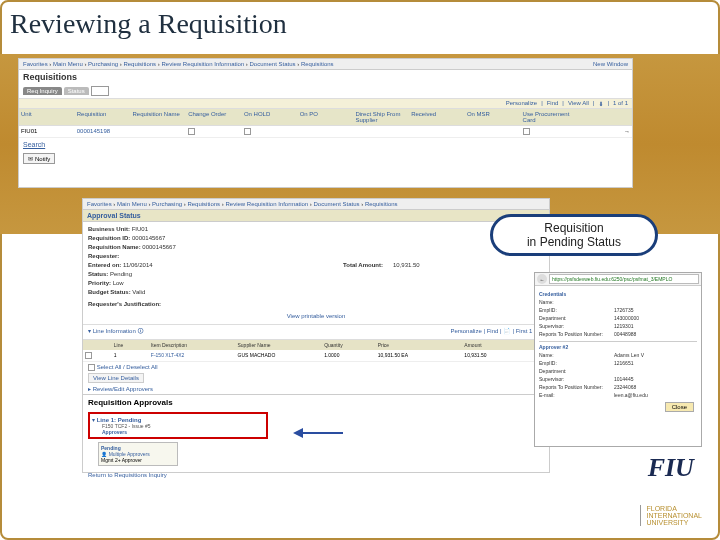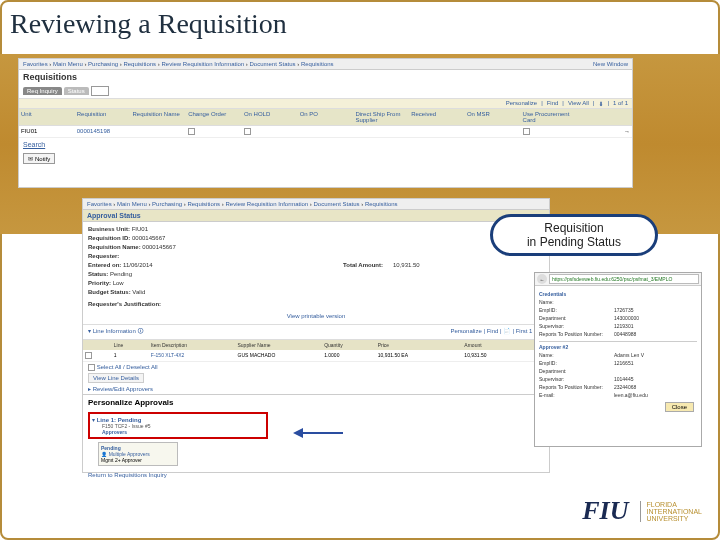--- a/index.html
+++ b/index.html
@@ -54,21 +54,21 @@
 .popup .urlbar { display: flex; align-items: center; gap: 2px; padding: 1px 2px; border-bottom: 1px solid #ccc; background: #f4f4f4; }
 .popup .urlbar .back { width: 10px; height: 10px; border-radius: 50%; background: #ddd; display: flex; align-items: center; justify-content: center; }
 .popup .urlbar .addr { flex: 1; border: 1px solid #bbb; background: #fff; padding: 1px 2px; color: #227722; white-space: nowrap; overflow: hidden; font-size: 5px;}
 .popup .body { padding: 3px 4px; }
 .popup .kv { display: flex; padding: 1px 0; }
 .popup .kv .k { width: 75px; color: #333; }
 .popup .kv .v { color: #333; }
 .popup .sect { color: #355e9e; font-weight: bold; padding: 2px 0 1px; }
 .popup .close { float: right; margin: 3px; border: 1px solid #aaa; background: #f7e9b0; padding: 1px 6px; font-size: 6px; }
 
-.logo { position: absolute; right: 18px; bottom: 14px; display: flex; align-items: center; gap: 11px; z-index: 5; }
+.logo { position: absolute; right: 18px; bottom: 14px; display: flex; align-items: center; gap: 22px; z-index: 5; flex-direction: column; }
 .fiu-mark { font-family: Georgia, serif; font-size: 26px; font-weight: bold; font-style: italic; color: #1a2a52; }
 .fiu-txt { font-size: 7px; color: #b89030; line-height: 1; border-left: 1px solid #999; padding-left: 6px; }
 .sq { display: inline-block; width: 7px; height: 7px; border: 1px solid #999; vertical-align: middle; }
 </style>
 </head>
 <body>
 
 <div class="slide-frame"></div>
 <div class="gold-band"></div>
 <div class="title">Reviewing a Requisition</div>
@@ -181,21 +181,21 @@
     <div style="flex:0.6">1.0000</div>
     <div>10,931.50 EA</div>
     <div>10,931.50</div>
   </div>
   <div class="expand">
     <span class="sq"></span>
     <span>Select All / Deselect All</span>
   </div>
   <div class="expand" style="border:1px solid #ccc;display:inline-block;margin-left:5px;padding:1px 4px;background:#f4f4f4">View Line Details</div>
   <div class="expand">▸ <span>Review/Edit Approvers</span></div>
-  <div class="reqapp-hdr">Personalize Approvals</div>
+  <div class="reqapp-hdr">Requisition Approvals</div>
   <div class="line-pend-box">
     <div class="triline">▾ <b>Line 1: Pending</b></div>
     <div class="sub">F150 TCF2 - Issue #5</div>
     <div class="sub" style="color:#355e9e;font-weight:bold">Approvers</div>
   </div>
   <div class="pending-box">
     <div class="p">Pending</div>
     <div>👤 <span style="color:#355e9e">Multiple Approvers</span></div>
     <div>Mgmt 2+ Approver</div>
   </div>

